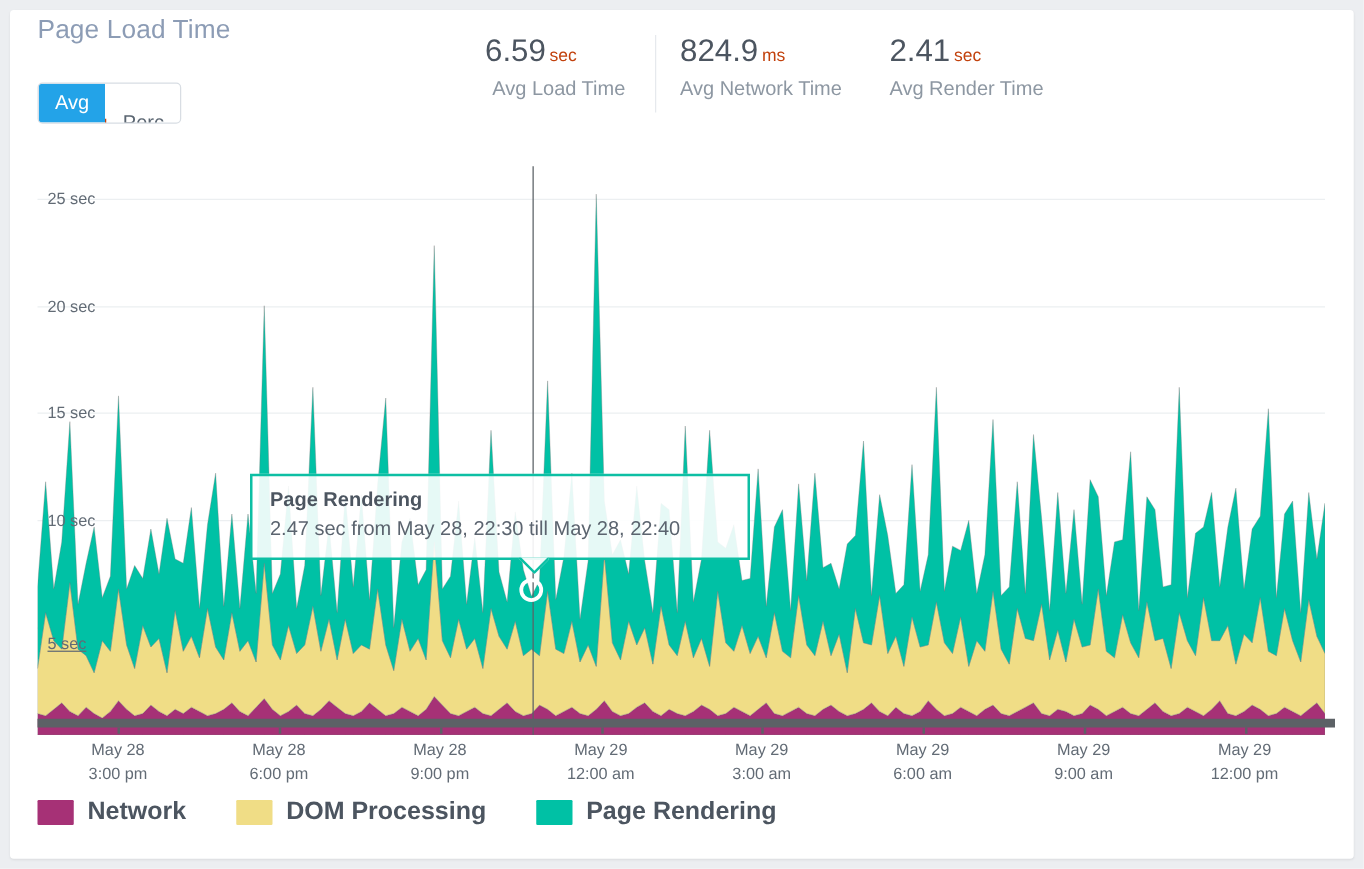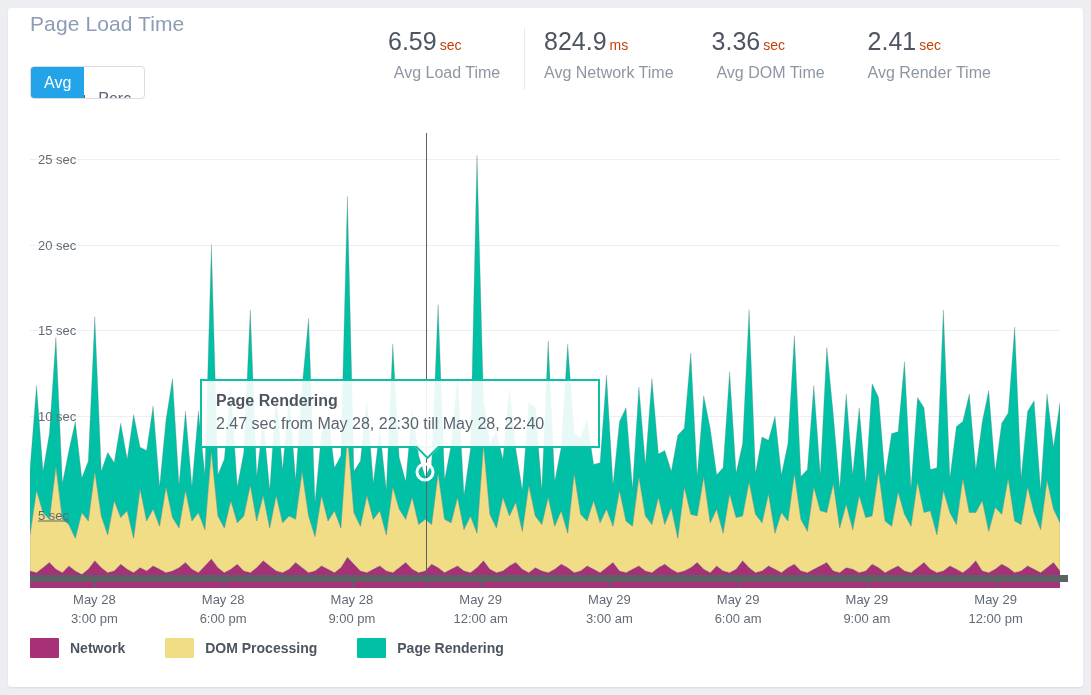--- a/index.html
+++ b/index.html
@@ -103,21 +103,21 @@
     width:17px;height:17px;background:rgba(255,255,255,.92);
     border:2px solid #0dbfa4;transform:rotate(45deg);
   }
 
   
   .legend{
     position:absolute;left:22px;top:630px;display:flex;align-items:center;
   }
   .lg{display:flex;align-items:center;margin-right:40px;}
   .sw{width:29px;height:20px;margin-right:11px;border-radius:1px;}
-  .lg-label{font-size:14px;font-weight:bold;color:#4c5560;}
+  .lg-label{font-size:20px;font-weight:bold;color:#4c5560;}
 </style>
 </head>
 <body>
 
 <div class="card">
 
   <div class="header">
 
     <div class="title">Page Load Time</div>
 
@@ -131,24 +131,20 @@
       <div class="metric">
         <div class="m-val"><span>6.59</span><span class="unit">sec</span></div>
         <div class="m-label">Avg Load Time</div>
       </div>
 
       <div class="metric sep">
         <div class="m-val"><span>824.9</span><span class="unit">ms</span></div>
         <div class="m-label">Avg Network Time</div>
       </div>
 
-      <div class="metric">
-        <div class="m-val"><span>3.36</span><span class="unit">sec</span></div>
-        <div class="m-label">Avg DOM Time</div>
-      </div>
 
       <div class="metric">
         <div class="m-val"><span>2.41</span><span class="unit">sec</span></div>
         <div class="m-label">Avg Render Time</div>
       </div>
 
     </div>
   </div>
 
   <div class="chart">

